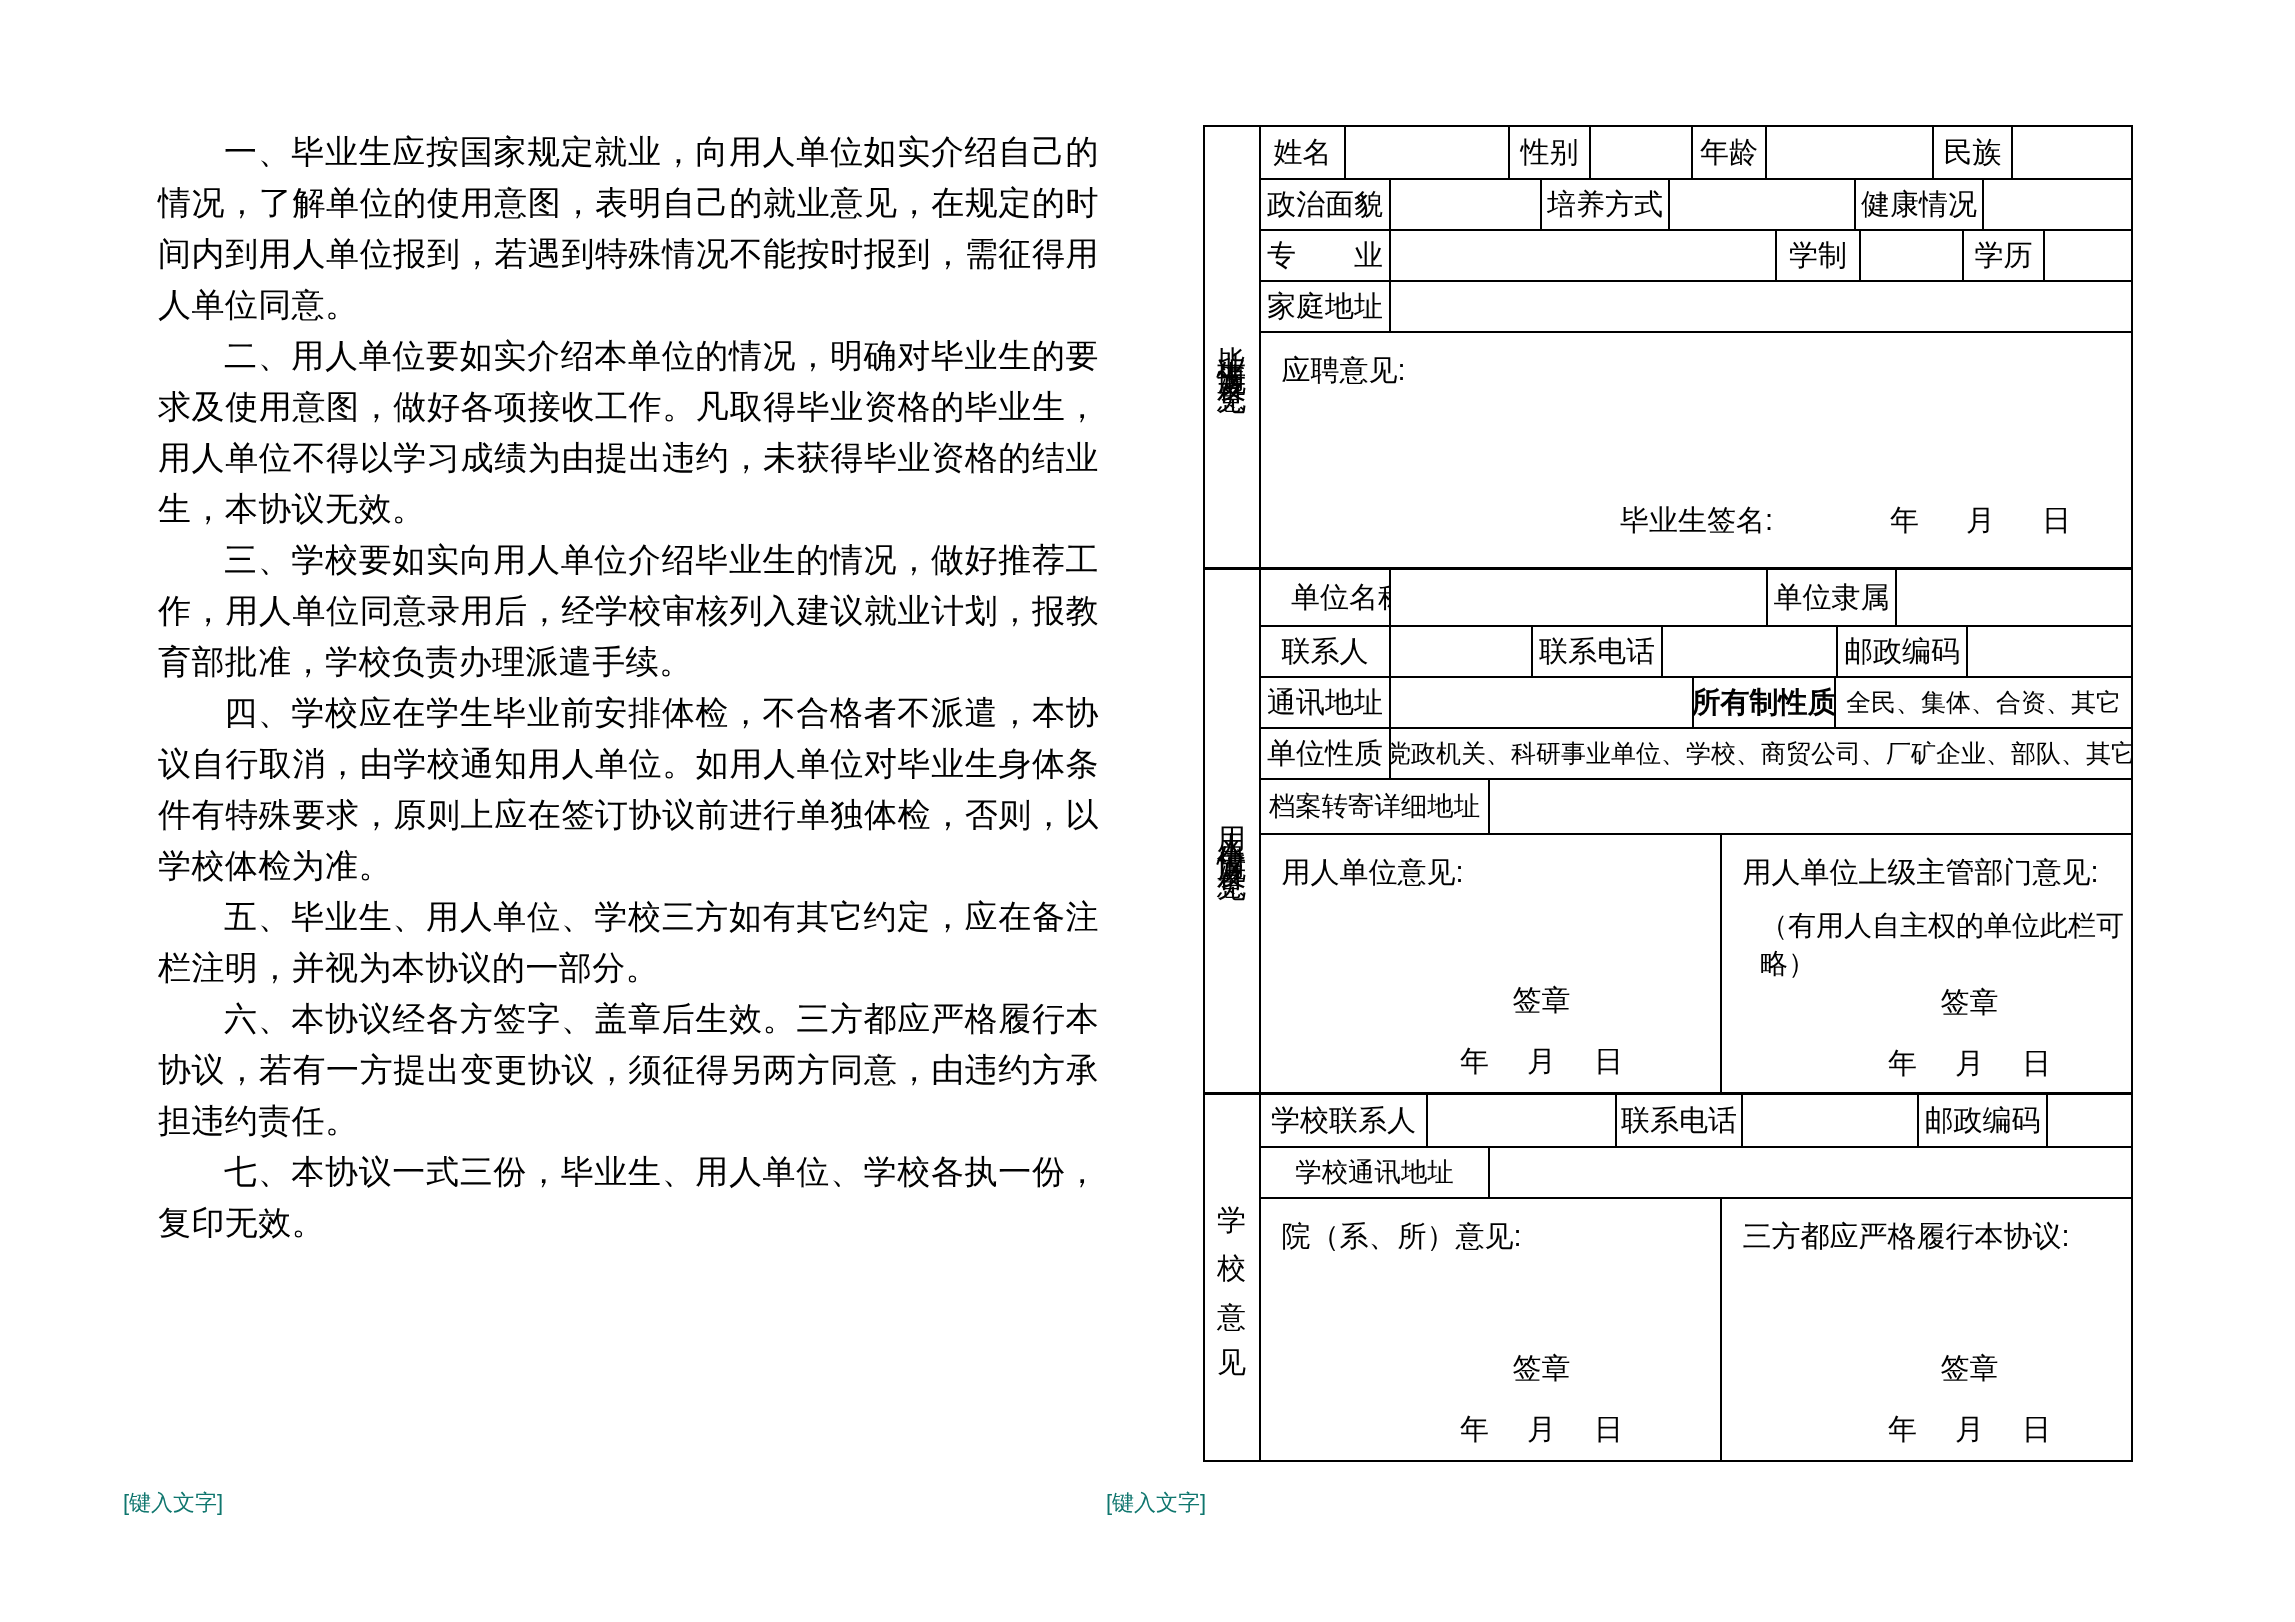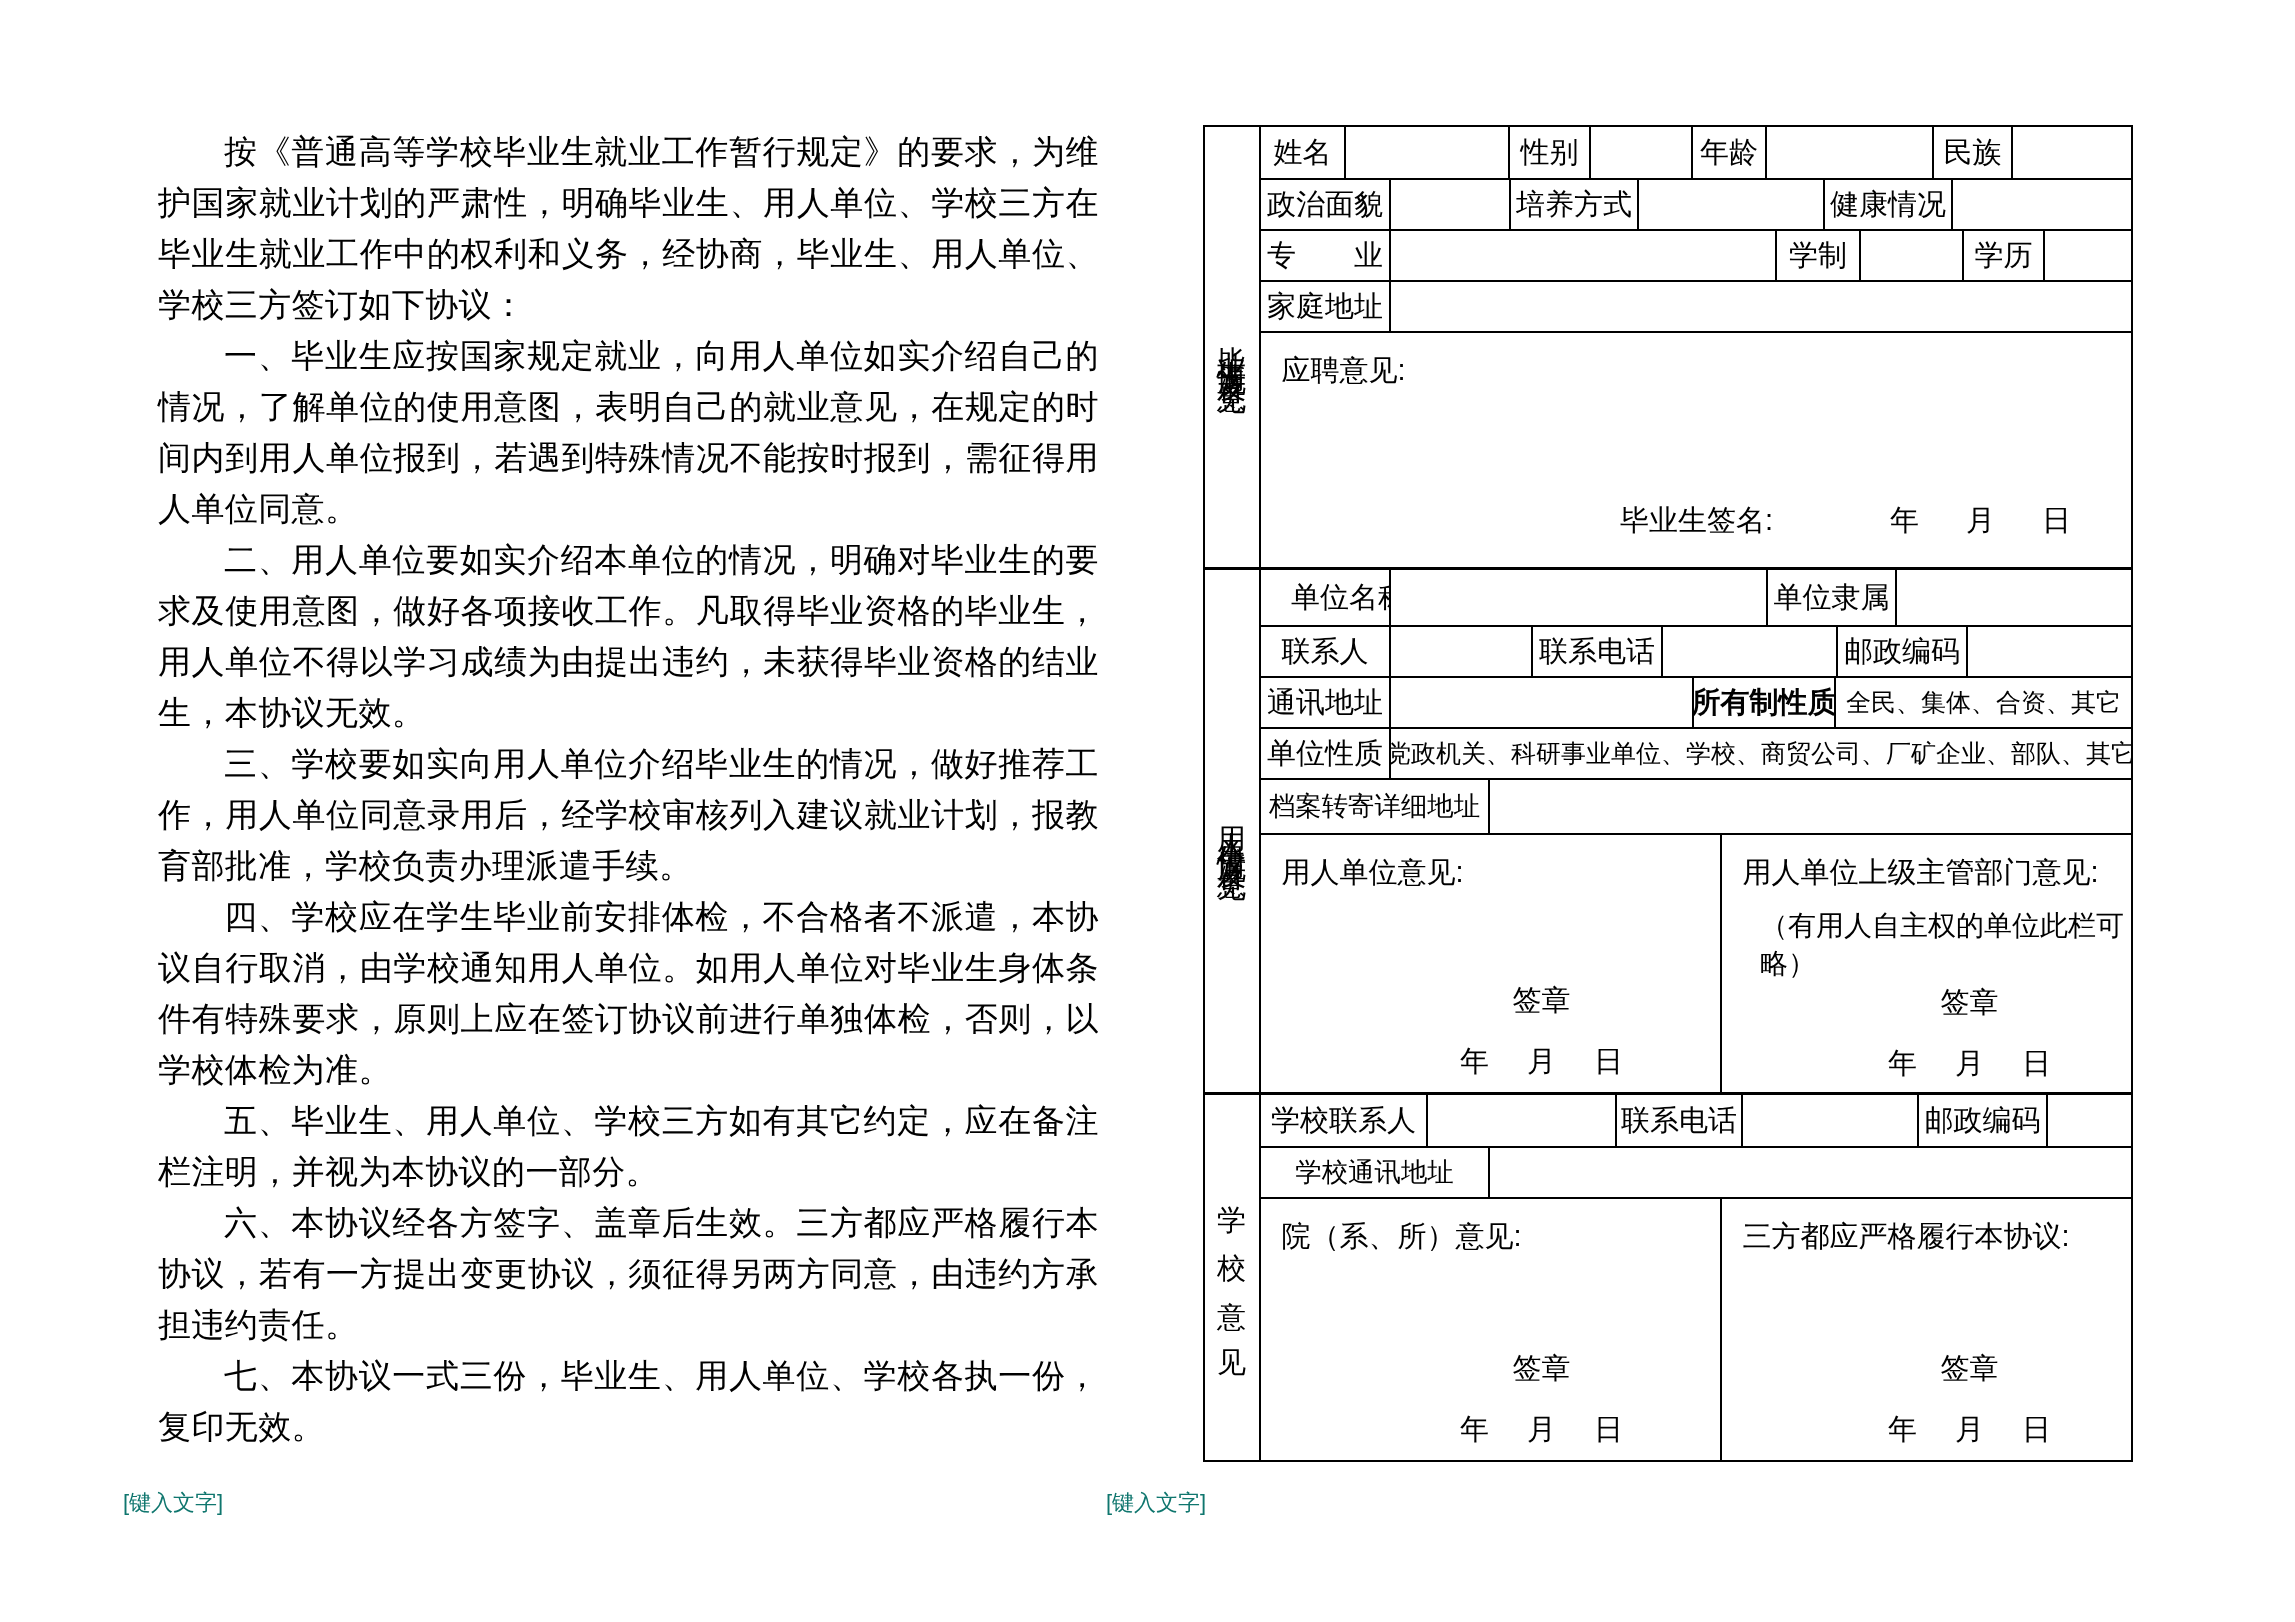--- a/index.html
+++ b/index.html
@@ -85,21 +85,20 @@
   .sig-y{margin-left:117px;}
   .sig-m{margin-left:47px;}
   .sig-d{margin-left:47px;}
 </style>
 </head>
 <body>
 
 <div class="page">
 
   <div class="agreement">
-    <p>按《普通高等学校毕业生就业工作暂行规定》的要求，为维护国家就业计划的严肃性，明确毕业生、用人单位、学校三方在毕业生就业工作中的权利和义务，经协商，毕业生、用人单位、学校三方签订如下协议：</p>
     <p>一、毕业生应按国家规定就业，向用人单位如实介绍自己的情况，了解单位的使用意图，表明自己的就业意见，在规定的时间内到用人单位报到，若遇到特殊情况不能按时报到，需征得用人单位同意。</p>
     <p>二、用人单位要如实介绍本单位的情况，明确对毕业生的要求及使用意图，做好各项接收工作。凡取得毕业资格的毕业生，用人单位不得以学习成绩为由提出违约，未获得毕业资格的结业生，本协议无效。</p>
     <p>三、学校要如实向用人单位介绍毕业生的情况，做好推荐工作，用人单位同意录用后，经学校审核列入建议就业计划，报教育部批准，学校负责办理派遣手续。</p>
     <p>四、学校应在学生毕业前安排体检，不合格者不派遣，本协议自行取消，由学校通知用人单位。如用人单位对毕业生身体条件有特殊要求，原则上应在签订协议前进行单独体检，否则，以学校体检为准。</p>
     <p>五、毕业生、用人单位、学校三方如有其它约定，应在备注栏注明，并视为本协议的一部分。</p>
     <p>六、本协议经各方签字、盖章后生效。三方都应严格履行本协议，若有一方提出变更协议，须征得另两方同意，由违约方承担违约责任。</p>
     <p>七、本协议一式三份，毕业生、用人单位、学校各执一份，复印无效。</p>
   </div>
 
   <div class="tbl">
@@ -113,21 +112,21 @@
           <div class="c" style="flex:0 0 81px;">性别</div>
           <div class="c" style="flex:0 0 102px;"></div>
           <div class="c" style="flex:0 0 74px;">年龄</div>
           <div class="c" style="flex:0 0 167px;"></div>
           <div class="c" style="flex:0 0 79px;">民族</div>
           <div class="c fill"></div>
         </div>
         <div class="r h70">
           <div class="c first" style="flex:0 0 128px;">政治面貌</div>
           <div class="c" style="flex:0 0 120px;"></div>
-          <div class="c" style="flex:0 0 128px;">培养方式</div>
+          <div class="c" style="flex:0 0 128px;margin-left:31px;">培养方式</div>
           <div class="c" style="flex:0 0 186px;"></div>
           <div class="c" style="flex:0 0 128px;">健康情况</div>
           <div class="c fill"></div>
         </div>
         <div class="r h70">
           <div class="c first" style="flex:0 0 128px;">专　　业</div>
           <div class="c" style="flex:0 0 386px;"></div>
           <div class="c" style="flex:0 0 84px;">学制</div>
           <div class="c" style="flex:0 0 103px;"></div>
           <div class="c" style="flex:0 0 81px;">学历</div>

